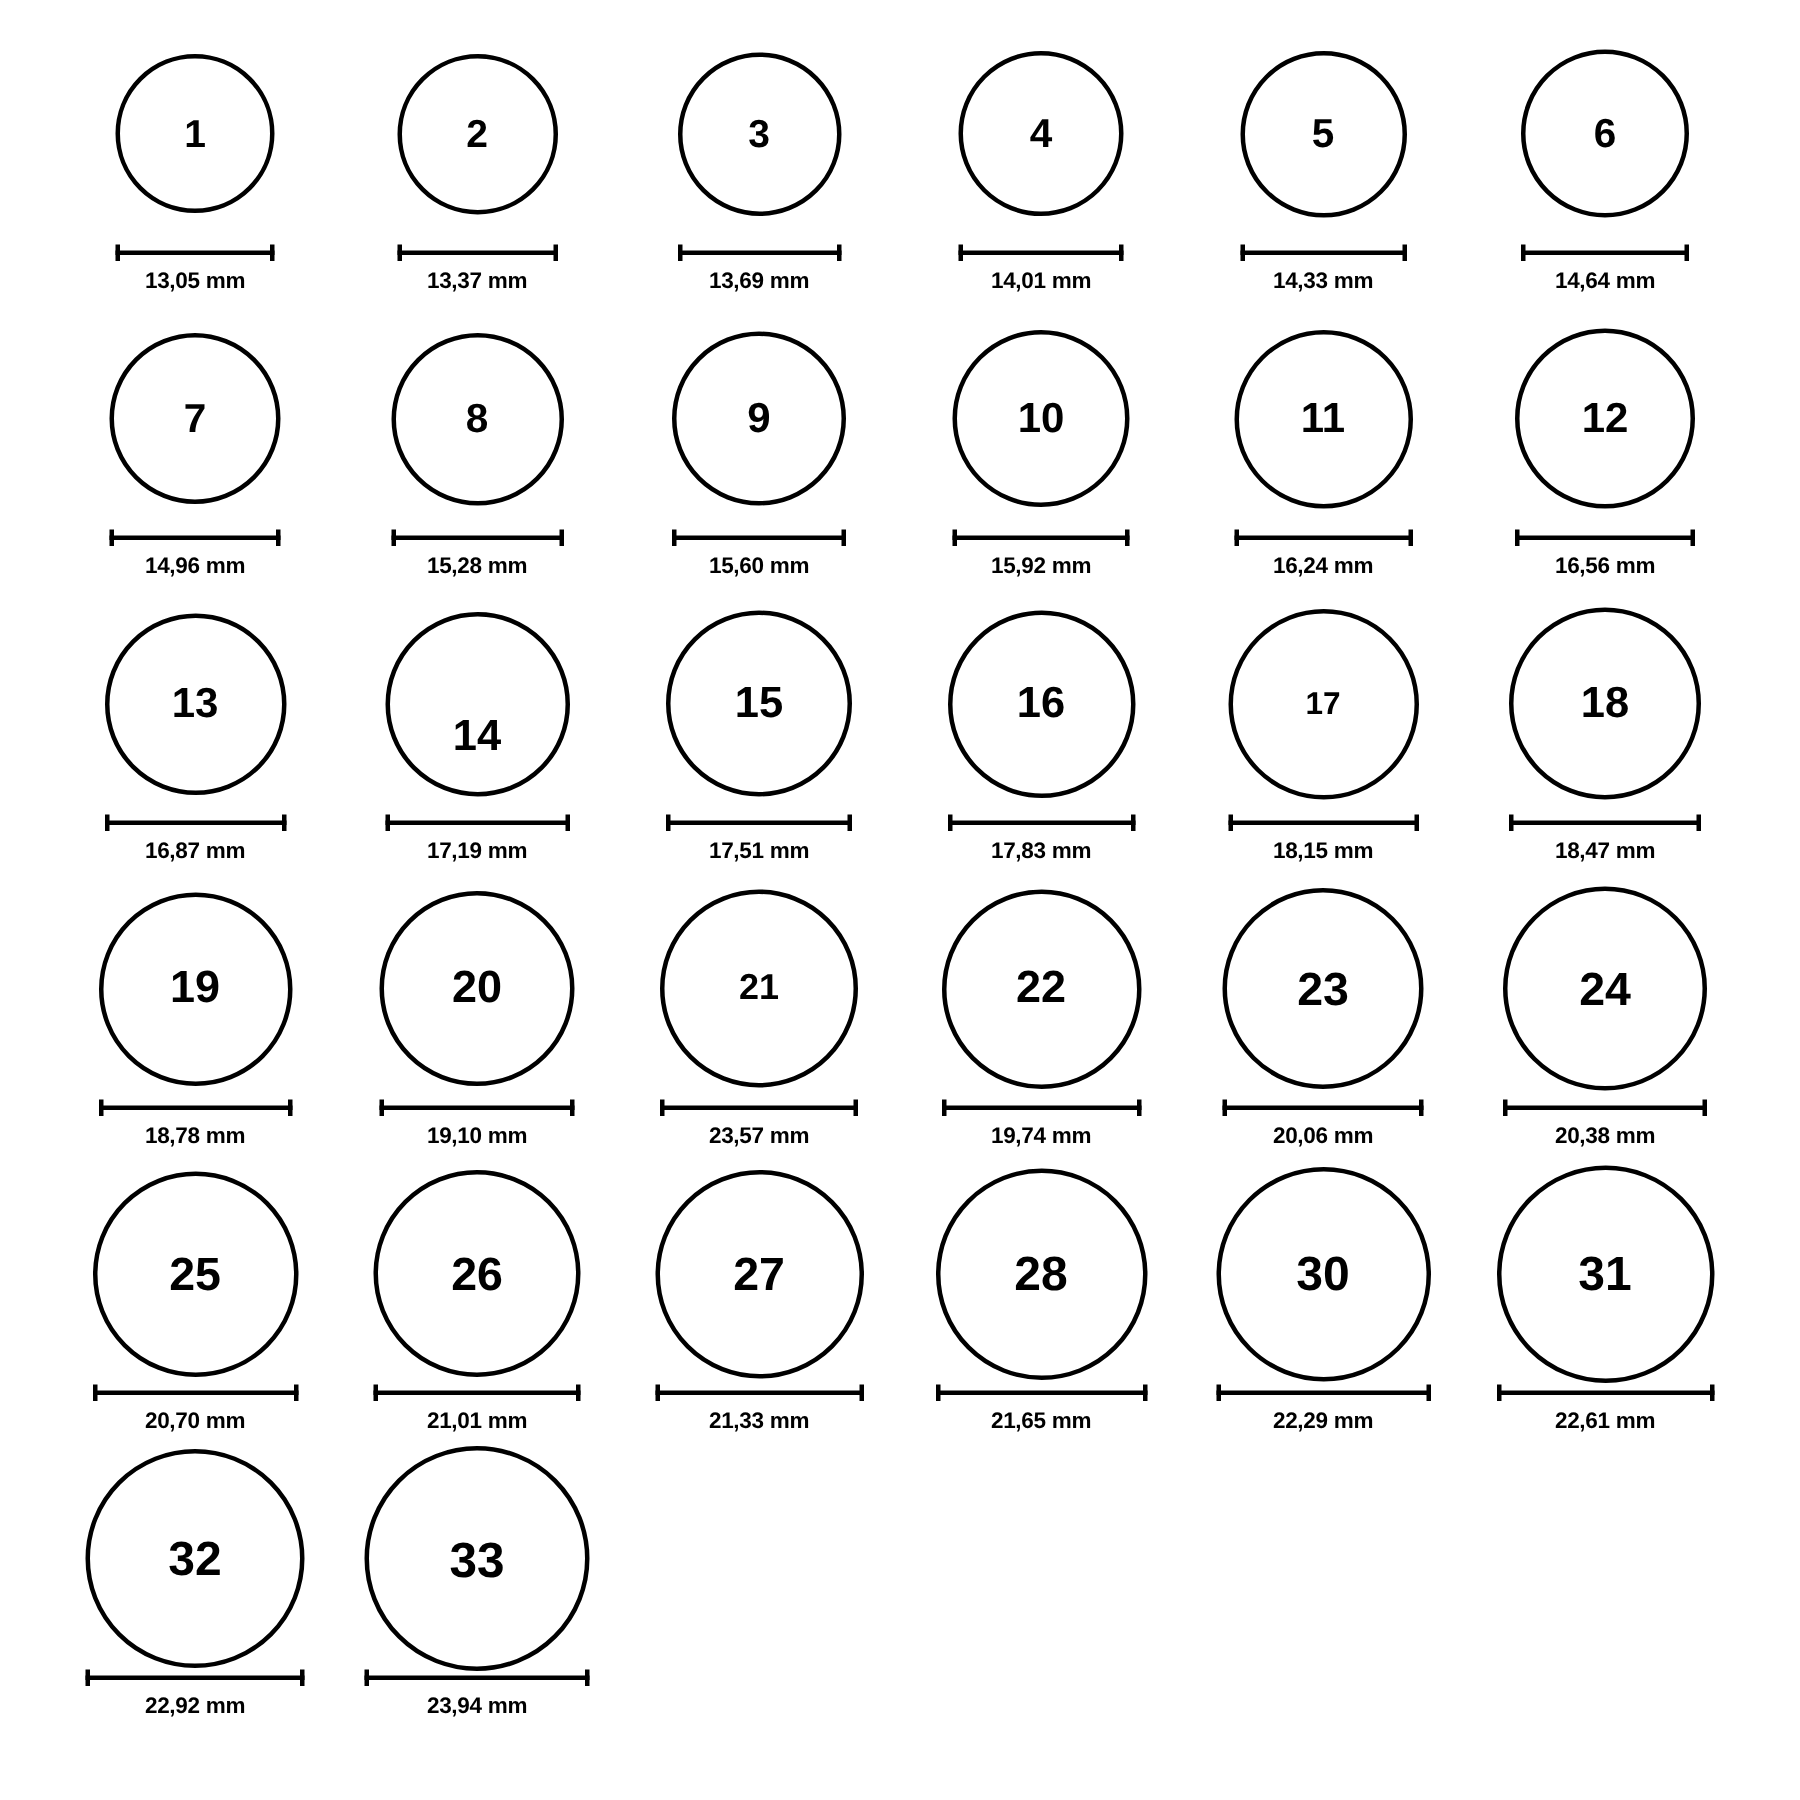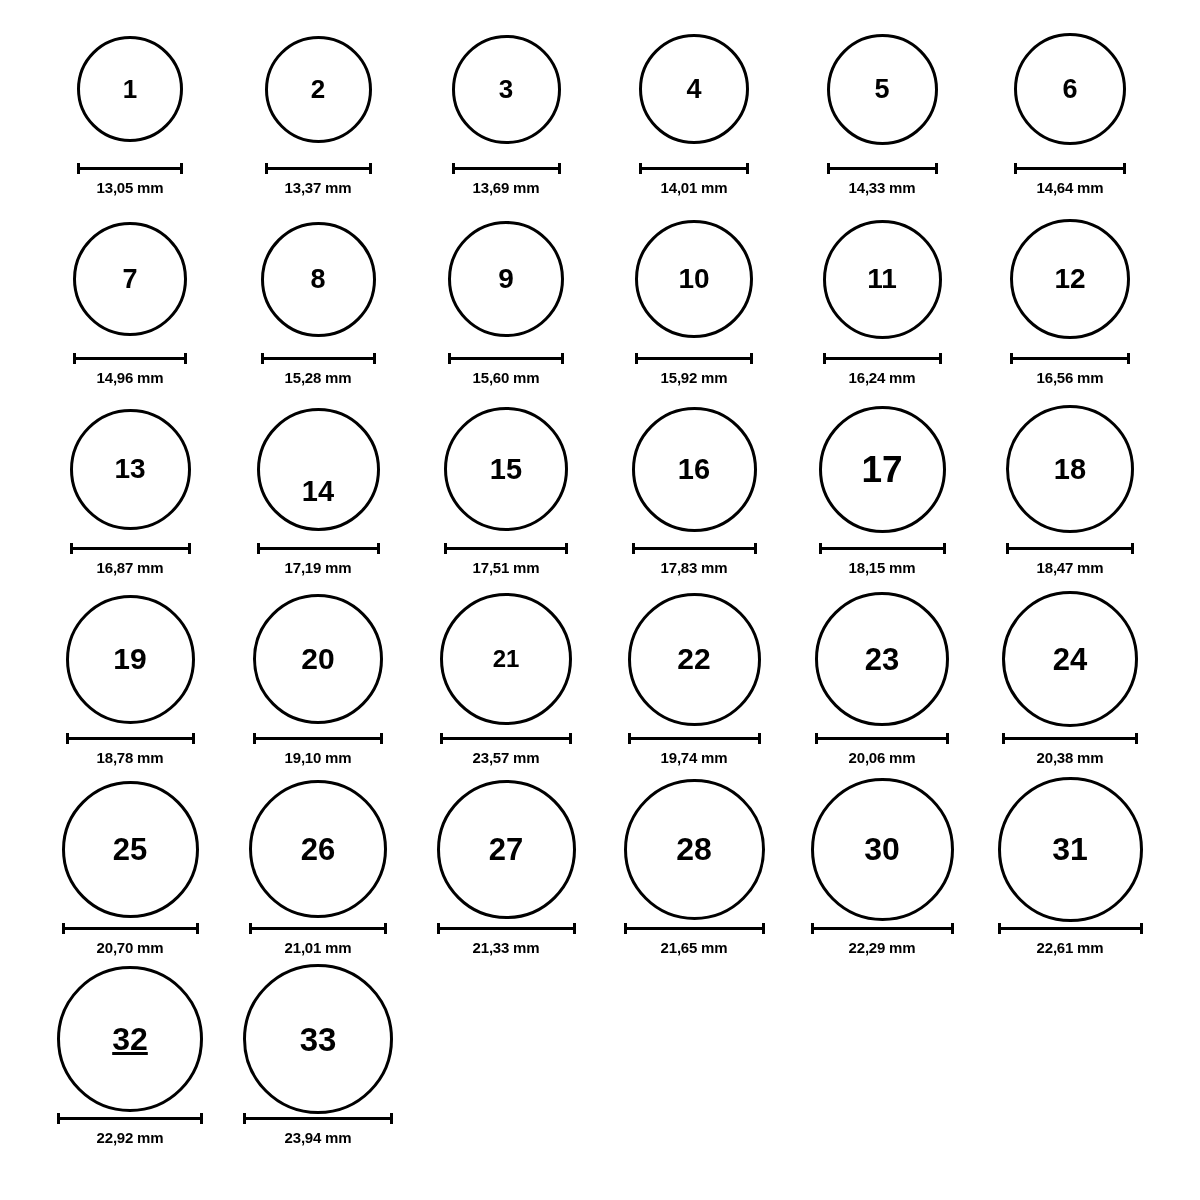--- a/index.html
+++ b/index.html
@@ -306,21 +306,21 @@
         <div class="measure">
           <div class="measure-bar" style="width: 125px;">
             <div class="measure-line"></div>
           </div>
         </div>
         <div class="measure-label">17,83 mm</div>
       </div>
       <div class="size-cell">
         <div class="ring-wrap">
           <div class="ring" style="width: 127px; height: 127px;">
-            <span class="ring-number" style="font-size: 37px;">17</span>
+            <span class="ring-number" style="font-size: 21px;">17</span>
           </div>
         </div>
         <div class="measure">
           <div class="measure-bar" style="width: 127px;">
             <div class="measure-line"></div>
           </div>
         </div>
         <div class="measure-label">18,15 mm</div>
       </div>
       <div class="size-cell">
@@ -488,21 +488,21 @@
         <div class="measure">
           <div class="measure-bar" style="width: 145px;">
             <div class="measure-line"></div>
           </div>
         </div>
         <div class="measure-label">22,61 mm</div>
       </div>
       <div class="size-cell">
         <div class="ring-wrap">
           <div class="ring" style="width: 146px; height: 146px;">
-            <span class="ring-number" style="font-size: 32px; text-decoration: underline;">32</span>
+            <span class="ring-number" style="font-size: 32px;">32</span>
           </div>
         </div>
         <div class="measure">
           <div class="measure-bar" style="width: 146px;">
             <div class="measure-line"></div>
           </div>
         </div>
         <div class="measure-label">22,92 mm</div>
       </div>
       <div class="size-cell">

